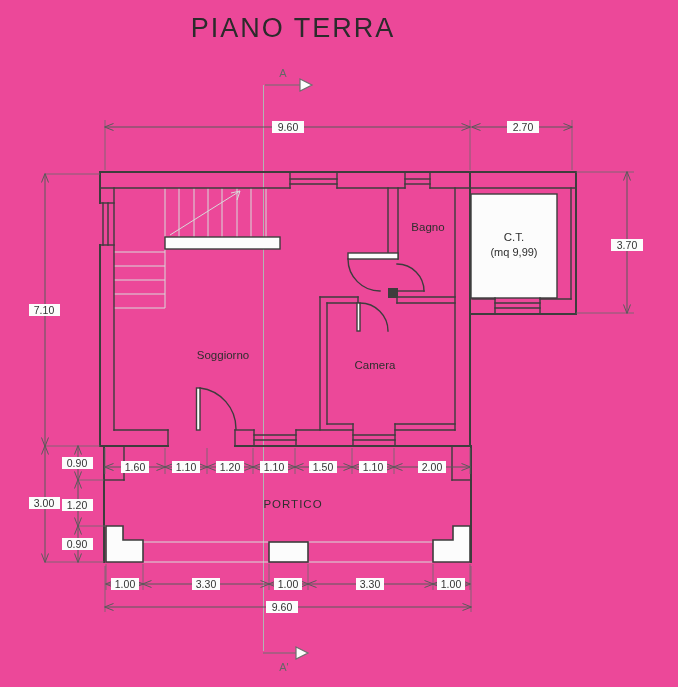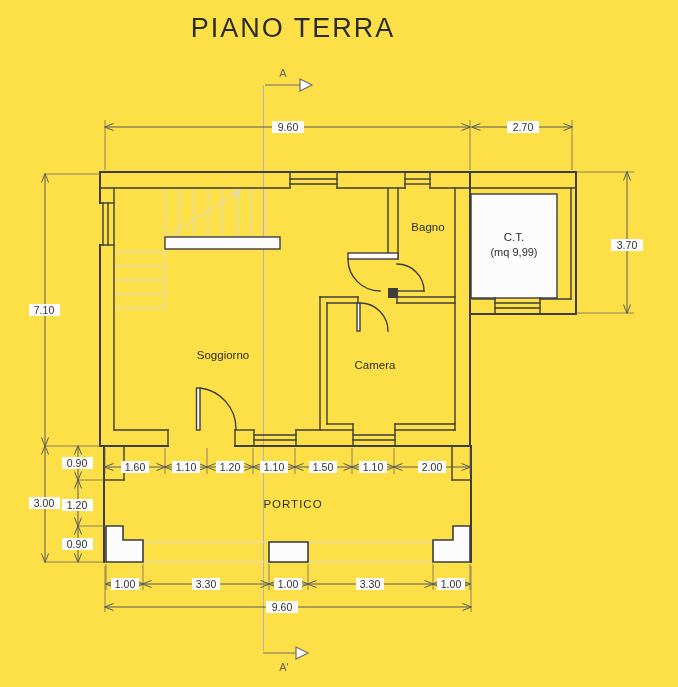--- a/index.html
+++ b/index.html
@@ -1,18 +1,18 @@
 <!DOCTYPE html>
 <html><head>
 <meta charset="utf-8">
 <style>
   html,body{margin:0;padding:0;background:#e8e8e8;}
   .sheet{
     width:678px;height:687px;
-    background:#fde047;
+    background:#ec4899;
     position:relative;
     font-family:"Liberation Sans", sans-serif;
     overflow:hidden;
   }
   svg{display:block}
   .w2{stroke:#3d3d3d;stroke-width:2;fill:none;stroke-linecap:square}
   .w1{stroke:#3d3d3d;stroke-width:1.4;fill:none;stroke-linecap:square}
   .wf{fill:#3d3d3d;stroke:none}
   .hollow{fill:#fcfcfc;stroke:#3d3d3d;stroke-width:1.4}
   .pillar{fill:#fcfcfc;stroke:#3d3d3d;stroke-width:1.6}

